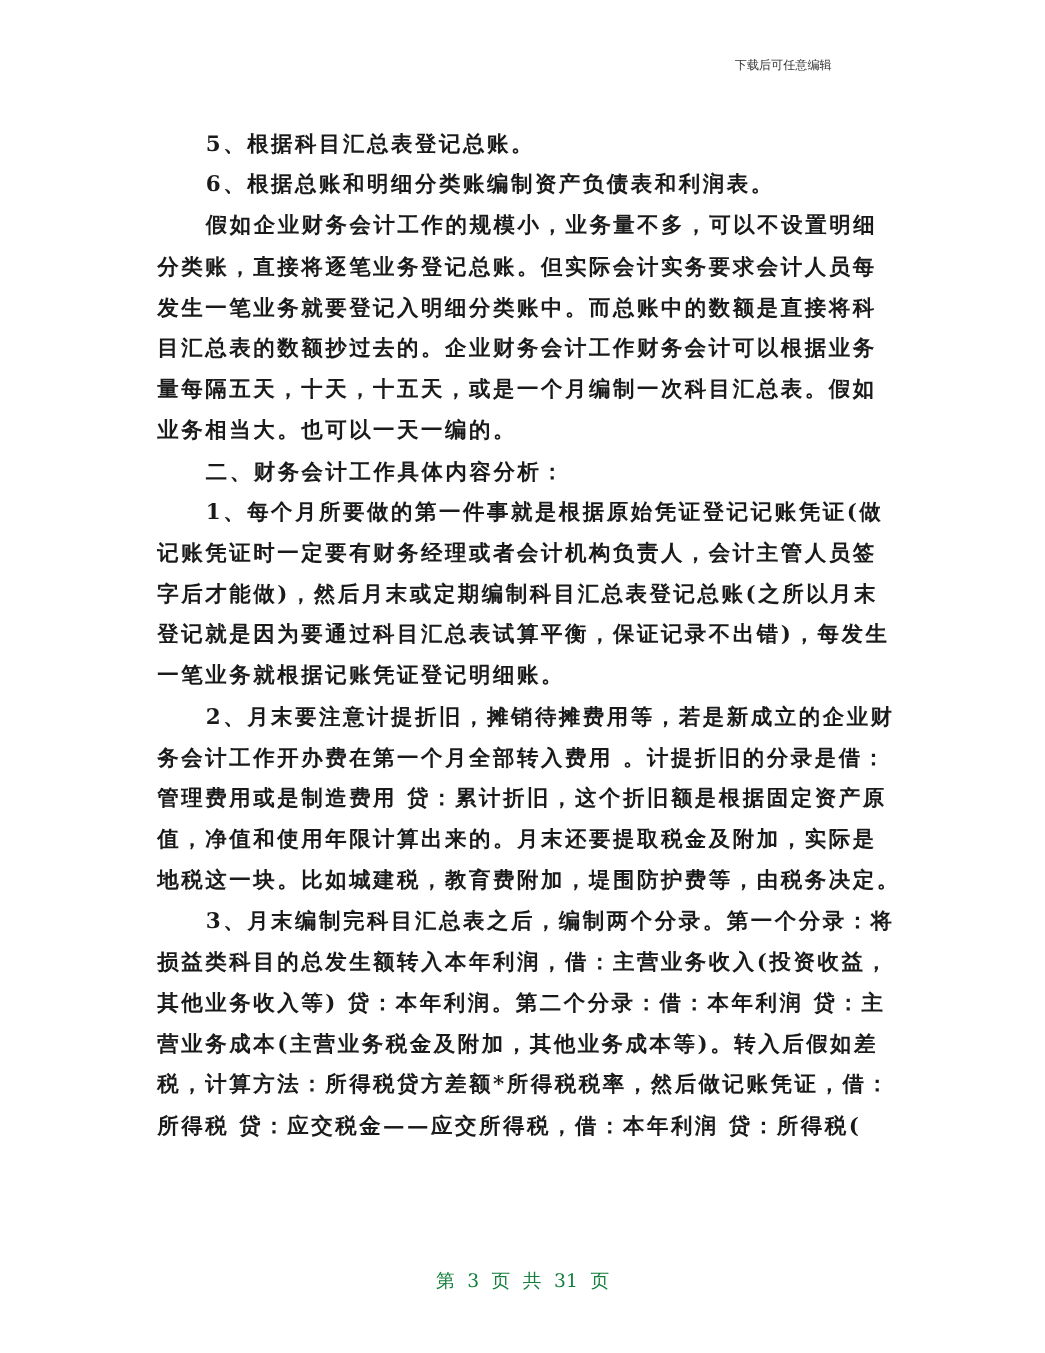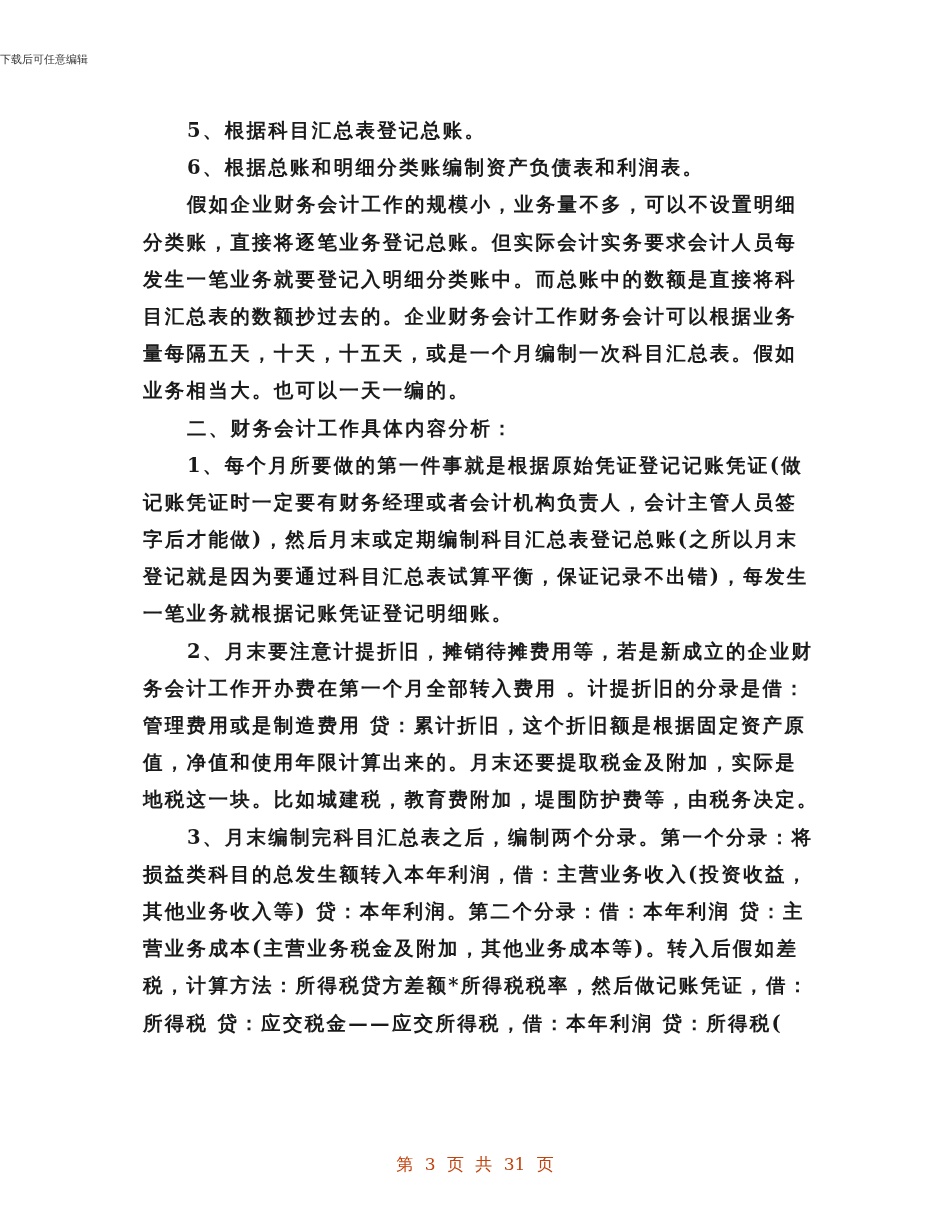--- a/index.html
+++ b/index.html
@@ -1,25 +1,25 @@
 <!DOCTYPE html>
 <html><head>
 <meta charset="utf-8">
 <style>
   html, body { margin: 0; padding: 0; background: #ffffff; }
   body { width: 950px; height: 1230px; position: relative; overflow: hidden;
          font-family: "DejaVu Serif", "Liberation Serif", serif; color: #1a1a1a; }
-  .header { position: absolute; top: 52px; left: 0; width: 756px; text-align: left;
+  .header { position: absolute; top: 52px; left: 0; width: 756px; text-align: right;
             font-size: 11px; color: #333; font-family: "DejaVu Sans", sans-serif; }
   .body-text { position: absolute; left: 143px; top: 112px; width: 668px; font-weight: bold; }
   .line { height: 37.2px; line-height: 37.2px; font-size: 19.5px; white-space: nowrap;
           letter-spacing: 2.3px; }
   .indent { padding-left: 44px; }
   .footer { position: absolute; top: 1153px; left: 0; width: 950px; text-align: center;
-            font-size: 17px; color: #c2410c; word-spacing: 6px; }
+            font-size: 17px; color: #15803d; word-spacing: 6px; }
 </style>
 </head>
 <body>
 
 <div class="header">下载后可任意编辑</div>
 
 <div class="body-text">
   <div class="line indent">5、根据科目汇总表登记总账。</div>
   <div class="line indent">6、根据总账和明细分类账编制资产负债表和利润表。</div>
   <div class="line indent">假如企业财务会计工作的规模小，业务量不多，可以不设置明细</div>

